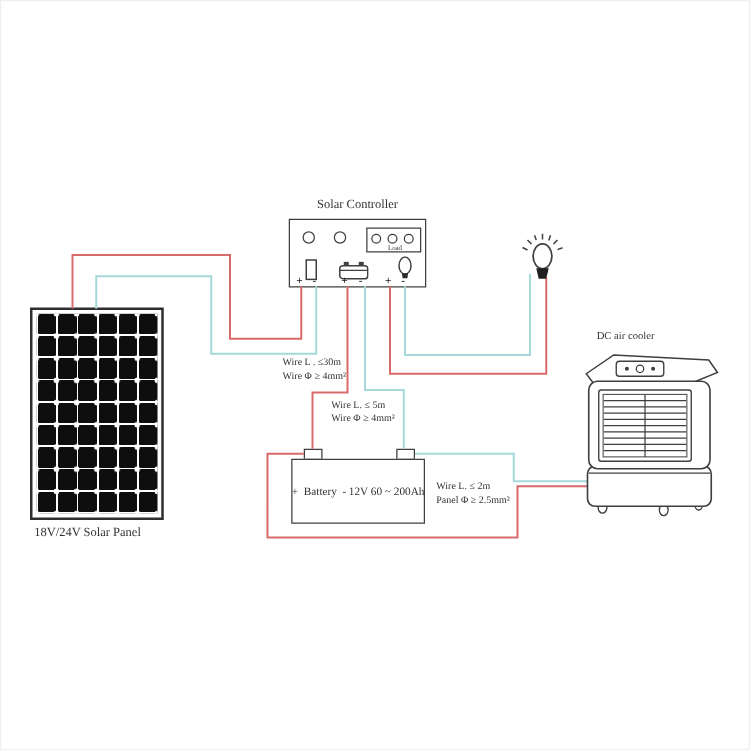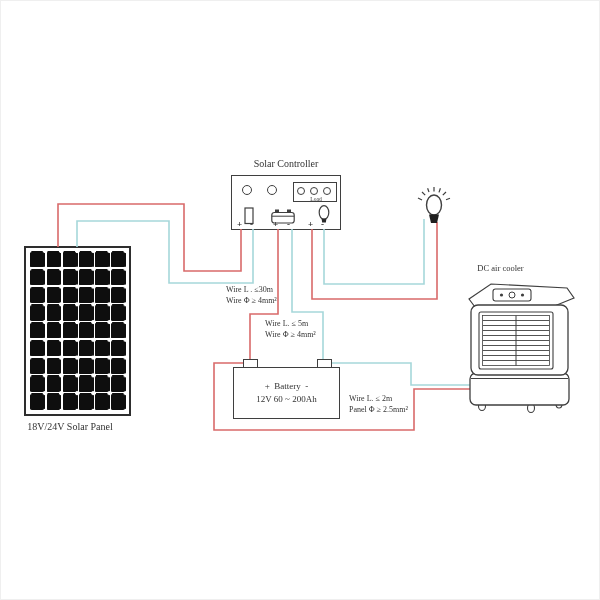--- a/index.html
+++ b/index.html
@@ -29,21 +29,21 @@
   #solar-cells{width:100%;height:100%;
     background-color:#0e0e0e;
     background-image:
       radial-gradient(circle 2.4px at center,#fff 2.1px,rgba(255,255,255,0) 2.5px),
       repeating-linear-gradient(90deg,#fff 0 1.4px,rgba(0,0,0,0) 1.4px 16.17px),
       repeating-linear-gradient(0deg,#fff 0 1.4px,rgba(0,0,0,0) 1.4px 17.78px);
     background-size:16.17px 17.78px,auto,auto;
     background-position:-8.1px -8.9px,0 0,0 0;}
   
   #battery-box{left:232px;top:366px;width:107px;height:52px;border:1.5px solid var(--outline,#3f3f3f);box-sizing:border-box;background:#fff;z-index:2;
-    display:flex;flex-direction:column;align-items:center;justify-content:center;gap:2px;font-size:9px;line-height:11px;}
+    display:flex;flex-direction:row;align-items:center;justify-content:center;gap:2px;font-size:9px;line-height:11px;}
   .batt-term{position:absolute;width:15px;height:9px;border:1.4px solid var(--outline,#3f3f3f);box-sizing:border-box;background:#fff;z-index:2;}
   .battery-line{white-space:pre;}
   
   .wire-spec{position:absolute;font-size:8px;line-height:11px;z-index:4;color:var(--text,#333);}
   #title-controller{left:230px;top:157px;width:110px;font-size:10px;z-index:2;}
   #label-panel{left:10px;top:420px;width:118px;font-size:10px;z-index:2;}
   #label-cooler{left:452px;top:262px;width:95px;font-size:8.5px;z-index:2;}
 </style>
 </head>
 <body>
@@ -101,21 +101,21 @@
   <div class="lbl ctr" id="label-cooler">DC air cooler</div>
 
   <div class="wire-spec" style="left:182px;top:283px;margin-left:43px;">
     <div>Wire L . ≤30m</div>
     <div>Wire Φ ≥ 4mm²</div>
   </div>
   <div class="wire-spec" style="left:264px;top:317px;">
     <div>Wire L. ≤ 5m</div>
     <div>Wire Φ ≥ 4mm²</div>
   </div>
-  <div class="wire-spec" style="left:348px;top:392px;">
+  <div class="wire-spec" style="left:348px;top:382px;">
     <div>Wire L. ≤ 2m</div>
     <div>Panel Φ ≥ 2.5mm²</div>
   </div>
 
   <svg id="overlay" width="600" height="600" viewBox="0 0 600 600">
 
     <polyline class="wire wire-pos" points="57,246 57,203 183,203 183,270 240,270 240,228"></polyline>
     <polyline class="wire wire-neg" points="76,246 76,220 168,220 168,282 252,282 252,228"></polyline>
     <polyline class="wire wire-pos" points="277,228 277,313 249,313 249,358"></polyline>
     <polyline class="wire wire-neg" points="291,228 291,311 322,311 322,358"></polyline>

